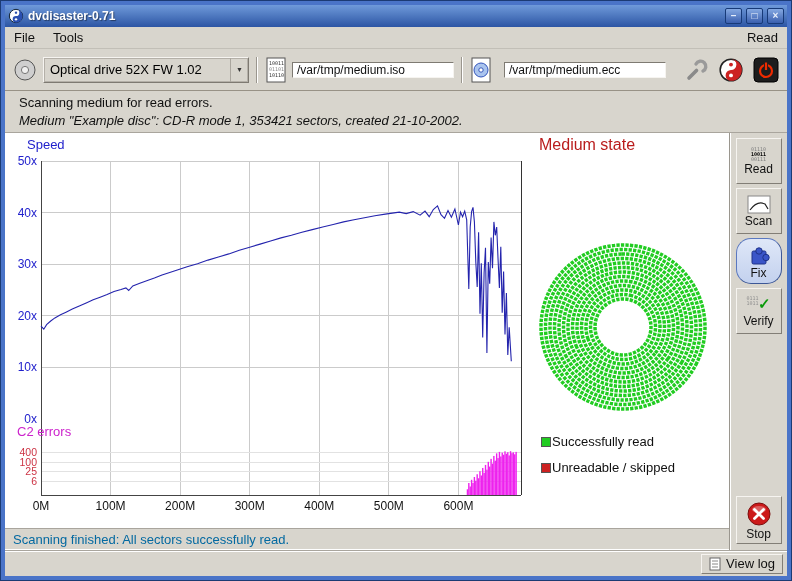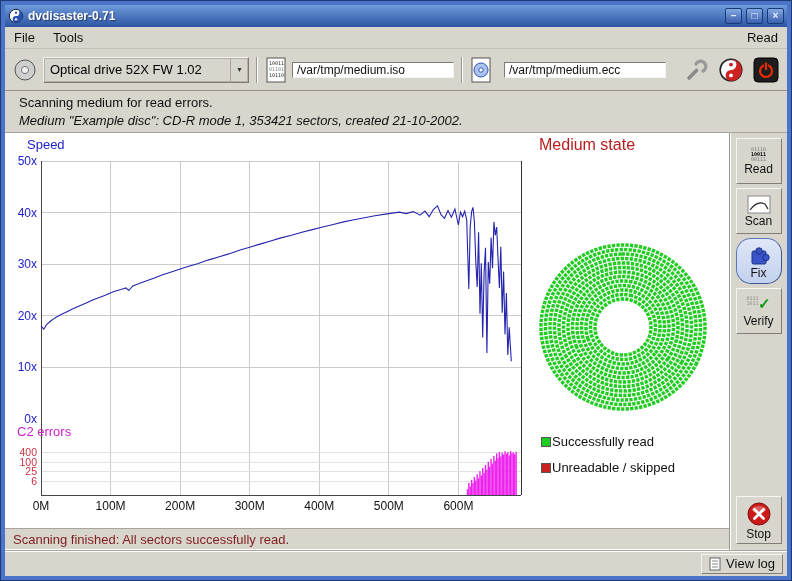--- a/index.html
+++ b/index.html
@@ -66,21 +66,21 @@
   .statusarea .line2 { font-style:italic; }
   
   .content { flex:1; display:flex; min-height:0; }
   .main-col { flex:1; display:flex; flex-direction:column; min-width:0; }
   .chart-region { flex:1; background:#ffffff; position:relative; overflow:hidden; }
   .chart-region svg text { font-family:"Liberation Sans",sans-serif; }
   .legend-title { position:absolute; left:534px; top:3px; font-size:16px; color:#b91c1c; }
   .legend-item { position:absolute; left:536px; display:flex; align-items:center; gap:1px; font-size:13px; color:#111; }
   .legend-item .swatch { width:10px; height:10px; display:inline-block; border:1px solid #555; }
   .bottomstatus {
-    flex:0 0 22px; background:#d8d5cd; font-size:13px; color:#7f1d1d;
+    flex:0 0 22px; background:#d8d5cd; font-size:13px; color:#0369a1;
     display:flex; align-items:center; padding-left:8px;
     border-top:1px solid #a9a59d; box-shadow:0 -1px 0 #fff inset;
   }
   
   .sidebar {
     flex:0 0 58px; background:#d8d5cd; border-left:1px solid #9a968e;
     box-shadow:1px 0 0 #fff inset;
     display:flex; flex-direction:column; align-items:center; padding-top:5px; gap:4px;
   }
   .tool-btn {

